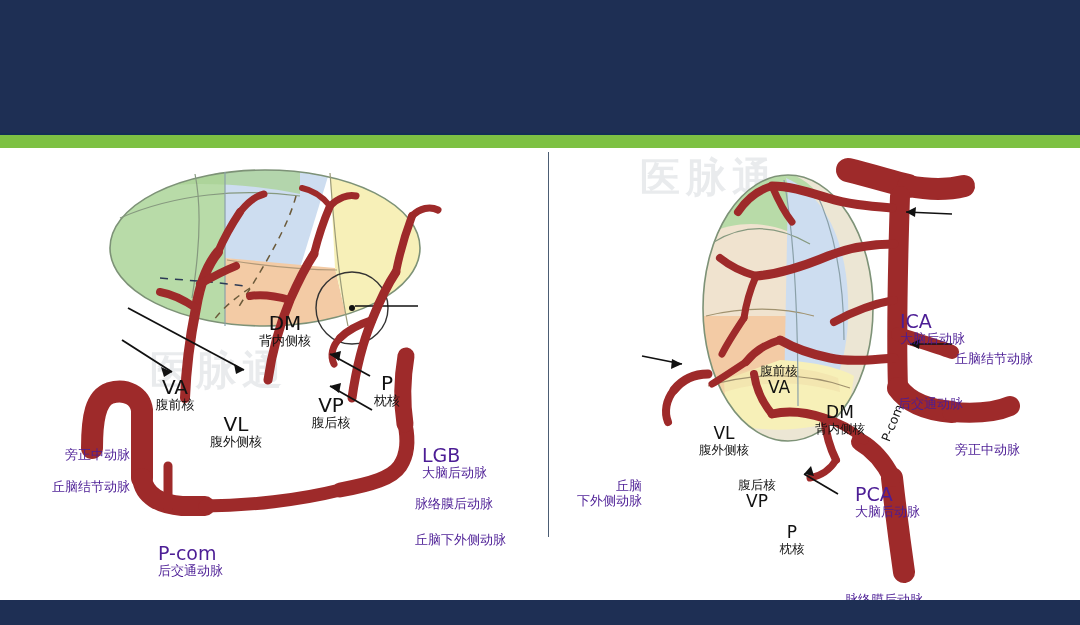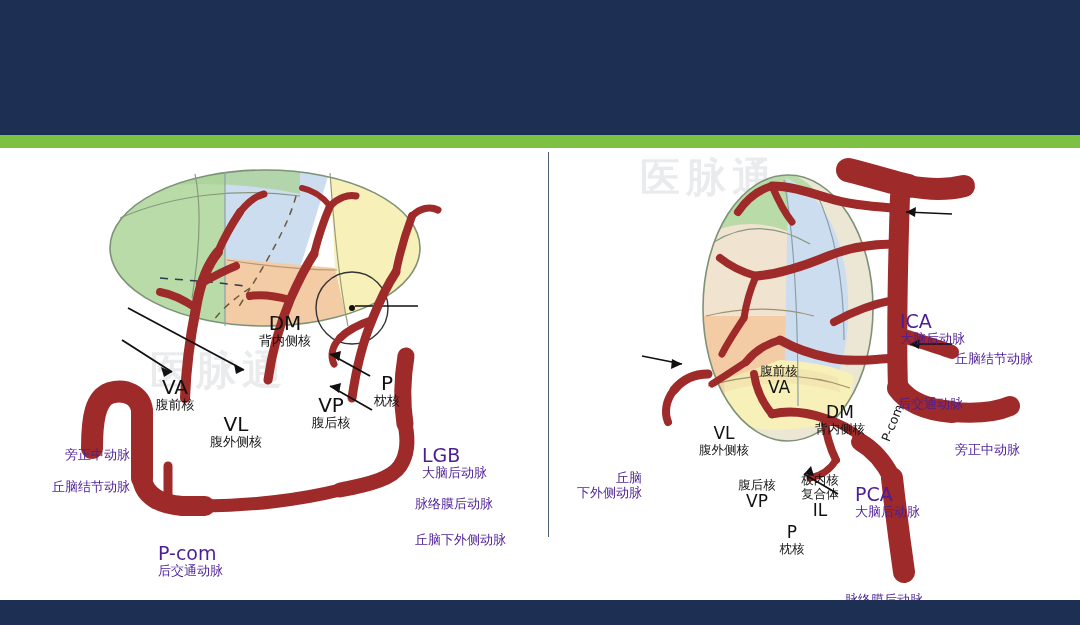--- a/index.html
+++ b/index.html
@@ -248,25 +248,20 @@
       <span class="sm">腹外侧核</span>
     </div>
     <div class="nlabel b" style="left:800px;top:255px;width:80px;">
       <span class="big">DM</span>
       <span class="sm">背内侧核</span>
     </div>
     <div class="nlabel b" style="left:723px;top:330px;width:68px;">
       <span class="sm">腹后核</span>
       <span class="big">VP</span>
     </div>
-    <div class="nlabel b" style="left:790px;top:325px;width:60px;">
-      <span class="sm">板内核</span>
-      <span class="sm">复合体</span>
-      <span class="big">IL</span>
-    </div>
     <div class="nlabel b" style="left:765px;top:375px;width:54px;">
       <span class="big">P</span>
       <span class="sm">枕核</span>
     </div>
 
     <div class="lab" style="left:900px;top:163px;">
       <span class="en">ICA</span>
       <span class="cn">大脑后动脉</span>
     </div>
     <div class="vert" style="left:878px;top:290px;">P-com</div>
@@ -275,21 +270,21 @@
       <span class="en">PCA</span>
       <span class="cn">大脑后动脉</span>
     </div>
     <div class="lab ctr" style="left:668px;top:470px;width:100px;">
       <span class="en">PCA2</span>
 
     </div>
 
     <div class="lab one" style="left:955px;top:204px;">丘脑结节动脉</div>
     <div class="lab one" style="left:955px;top:295px;">旁正中动脉</div>
-    <div class="lab rt" style="left:570px;top:322px;width:72px;font-size:13px;line-height:1.18;">
+    <div class="lab rt" style="left:570px;top:330px;width:72px;font-size:13px;line-height:1.18;">
       <span style="display:block;">丘脑</span>
       <span style="display:block;">下外侧动脉</span>
     </div>
     <div class="lab one" style="left:845px;top:445px;">脉络膜后动脉</div>
 
     <div class="panel-letter" style="left:965px;top:470px;">B</div>
 
     <div class="panel-divider" style="top:4px;"></div>
   </div>
 

